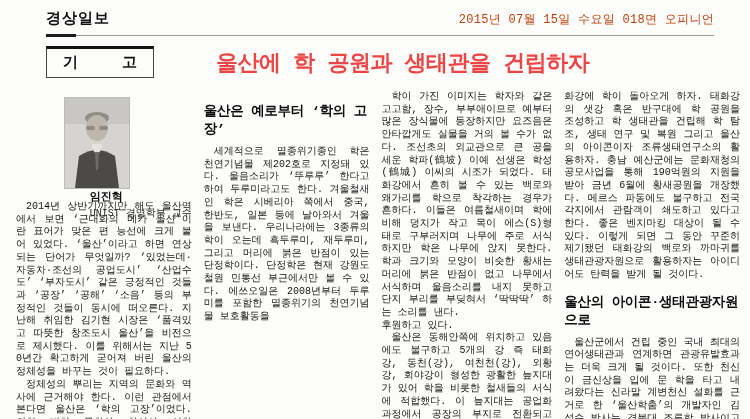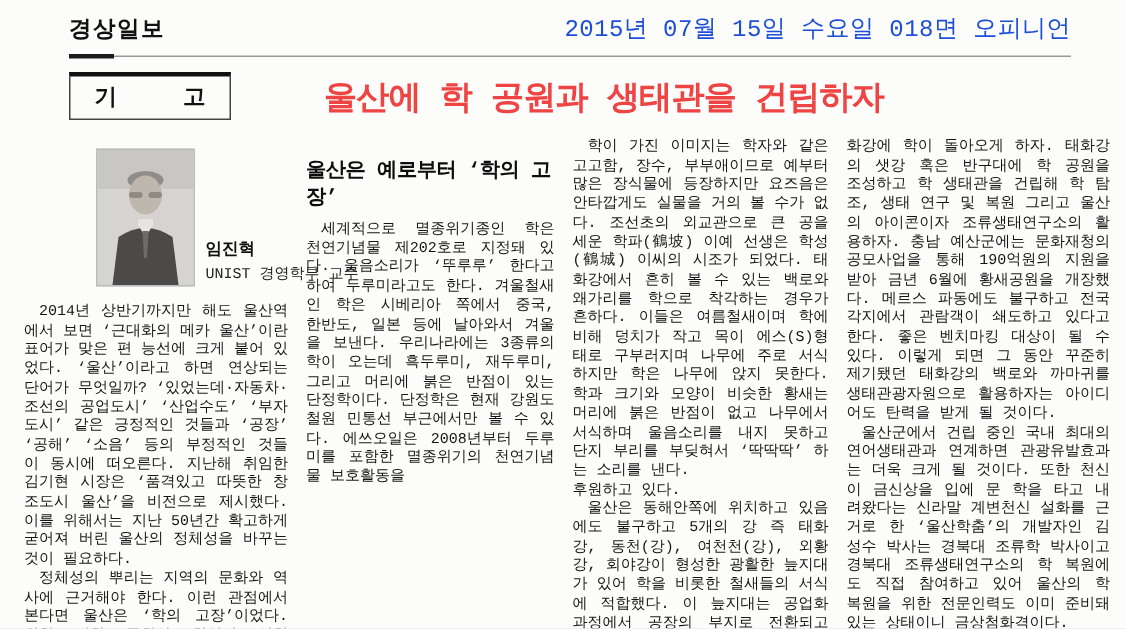--- a/index.html
+++ b/index.html
@@ -5,39 +5,39 @@
   html,body{margin:0;padding:0;background:#e8e8e8;}
   .page{
     position:relative;width:750px;height:419px;background:#fcfcfa;
     font-family:Liberation Mono, monospace;color:#1a1a1a;
     overflow:hidden;box-sizing:border-box;
   }
   
   .hdr{display:flex;justify-content:space-between;align-items:baseline;
        padding:9px 36px 0 46px;}
   .masthead{font-size:15px;font-weight:bold;letter-spacing:1px;color:#111;}
-  .dateline{font-size:16px;color:#1d4ed8;letter-spacing:.3px;}
+  .dateline{font-size:12px;color:#c2410c;letter-spacing:.3px;}
   .rule{position:relative;margin:7px 36px 0 46px;border-top:1px solid #9a9a9a;height:0;}
   .rule-dark{position:absolute;left:0;top:-2px;width:30px;height:3px;background:#1c1c1c;}
   
   .title-row{display:flex;align-items:flex-start;margin:10px 36px 0 46px;}
   .kicker{width:108px;box-sizing:border-box;border:1px solid #444;border-top:3px solid #111;
           padding:4px 16px 5px;display:flex;justify-content:space-between;
           font-size:15px;font-weight:bold;color:#111;}
   .headline{margin:2px 0 0 62px;font-size:22px;font-weight:bold;letter-spacing:-.5px;color:#ef4444;}
   
   .cols{display:flex;gap:12px;margin:13px 10px 0 16px;}
   .col{box-sizing:border-box;}
   .c1{width:176px;}.c2{width:166px;}.c3{width:171px;}.c4{width:176px;}
   .para{margin:0;font-size:10px;line-height:12.7px;text-align:justify;color:#151515;
         word-break:break-all;}
   .indent{text-indent:10px;}
   .col-heading{margin:11px 0 8px;font-size:13.5px;font-weight:bold;color:#0d0d0d;letter-spacing:-.3px;}
   
-  .author-block{display:flex;margin:6px 0 8px 0;height:96px;}
+  .author-block{display:flex;margin:6px 0 8px 0;height:96px;flex-direction:column;}
   .photo{width:64px;height:90px;margin-left:48px;background:#d9d9d9;
          border:1px solid #bbb;flex:0 0 auto;}
   .author-info{align-self:flex-end;margin:0 0 6px 7px;white-space:nowrap;}
   .author-name{font-size:11px;font-weight:bold;color:#111;}
   .author-title{font-size:10px;color:#222;margin-top:2px;}
 </style>
 </head>
 <body>
 
 <div class="page">
@@ -92,17 +92,18 @@
 
     <div class="col c3">
       <p class="para indent">학이 가진 이미지는 학자와 같은 고고함, 장수, 부부애이므로 예부터 많은 장식물에 등장하지만 요즈음은 안타깝게도 실물을 거의 볼 수가 없다. 조선초의 외교관으로 큰 공을 세운 학파(鶴坡) 이예 선생은 학성(鶴城) 이씨의 시조가 되었다. 태화강에서 흔히 볼 수 있는 백로와 왜가리를 학으로 착각하는 경우가 흔하다. 이들은 여름철새이며 학에 비해 덩치가 작고 목이 에스(S)형태로 구부러지며 나무에 주로 서식하지만 학은 나무에 앉지 못한다. 학과 크기와 모양이 비슷한 황새는 머리에 붉은 반점이 없고 나무에서 서식하며 울음소리를 내지 못하고 단지 부리를 부딪혀서 ‘딱딱딱’ 하는 소리를 낸다.</p>
       <p class="para">후원하고 있다.</p>
       <p class="para indent">울산은 동해안쪽에 위치하고 있음에도 불구하고 5개의 강 즉 태화강, 동천(강), 여천천(강), 외황강, 회야강이 형성한 광활한 늪지대가 있어 학을 비롯한 철새들의 서식에 적합했다. 이 늪지대는 공업화 과정에서 공장의 부지로 전환되고 공업화의 밑거름이 됐다. 울산과 역사적으로 깊은 인연을 가졌지만 산업화 과정에서 학은 사라져 버렸다.</p>
 
     </div>
 
     <div class="col c4">
       <p class="para">화강에 학이 돌아오게 하자. 태화강의 샛강 혹은 반구대에 학 공원을 조성하고 학 생태관을 건립해 학 탐조, 생태 연구 및 복원 그리고 울산의 아이콘이자 조류생태연구소의 활용하자. 충남 예산군에는 문화재청의 공모사업을 통해 190억원의 지원을 받아 금년 6월에 황새공원을 개장했다. 메르스 파동에도 불구하고 전국각지에서 관람객이 쇄도하고 있다고 한다. 좋은 벤치마킹 대상이 될 수 있다. 이렇게 되면 그 동안 꾸준히 제기됐던 태화강의 백로와 까마귀를 생태관광자원으로 활용하자는 아이디어도 탄력을 받게 될 것이다.</p>
+      <h2 class="col-heading">울산의 아이콘·생태관광자원으로</h2>
       <p class="para indent">울산군에서 건립 중인 국내 최대의 연어생태관과 연계하면 관광유발효과는 더욱 크게 될 것이다. 또한 천신이 금신상을 입에 문 학을 타고 내려왔다는 신라말 계변천신 설화를 근거로 한 ‘울산학춤’의 개발자인 김성수 박사는 경북대 조류학 박사이고 경북대 조류생태연구소의 학 복원에도 직접 참여하고 있어 울산의 학 복원을 위한 전문인력도 이미 준비돼 있는 상태이니 금상첨화격이다.</p>
     </div>
 
   </div>
 </div>
 
 </body></html>

